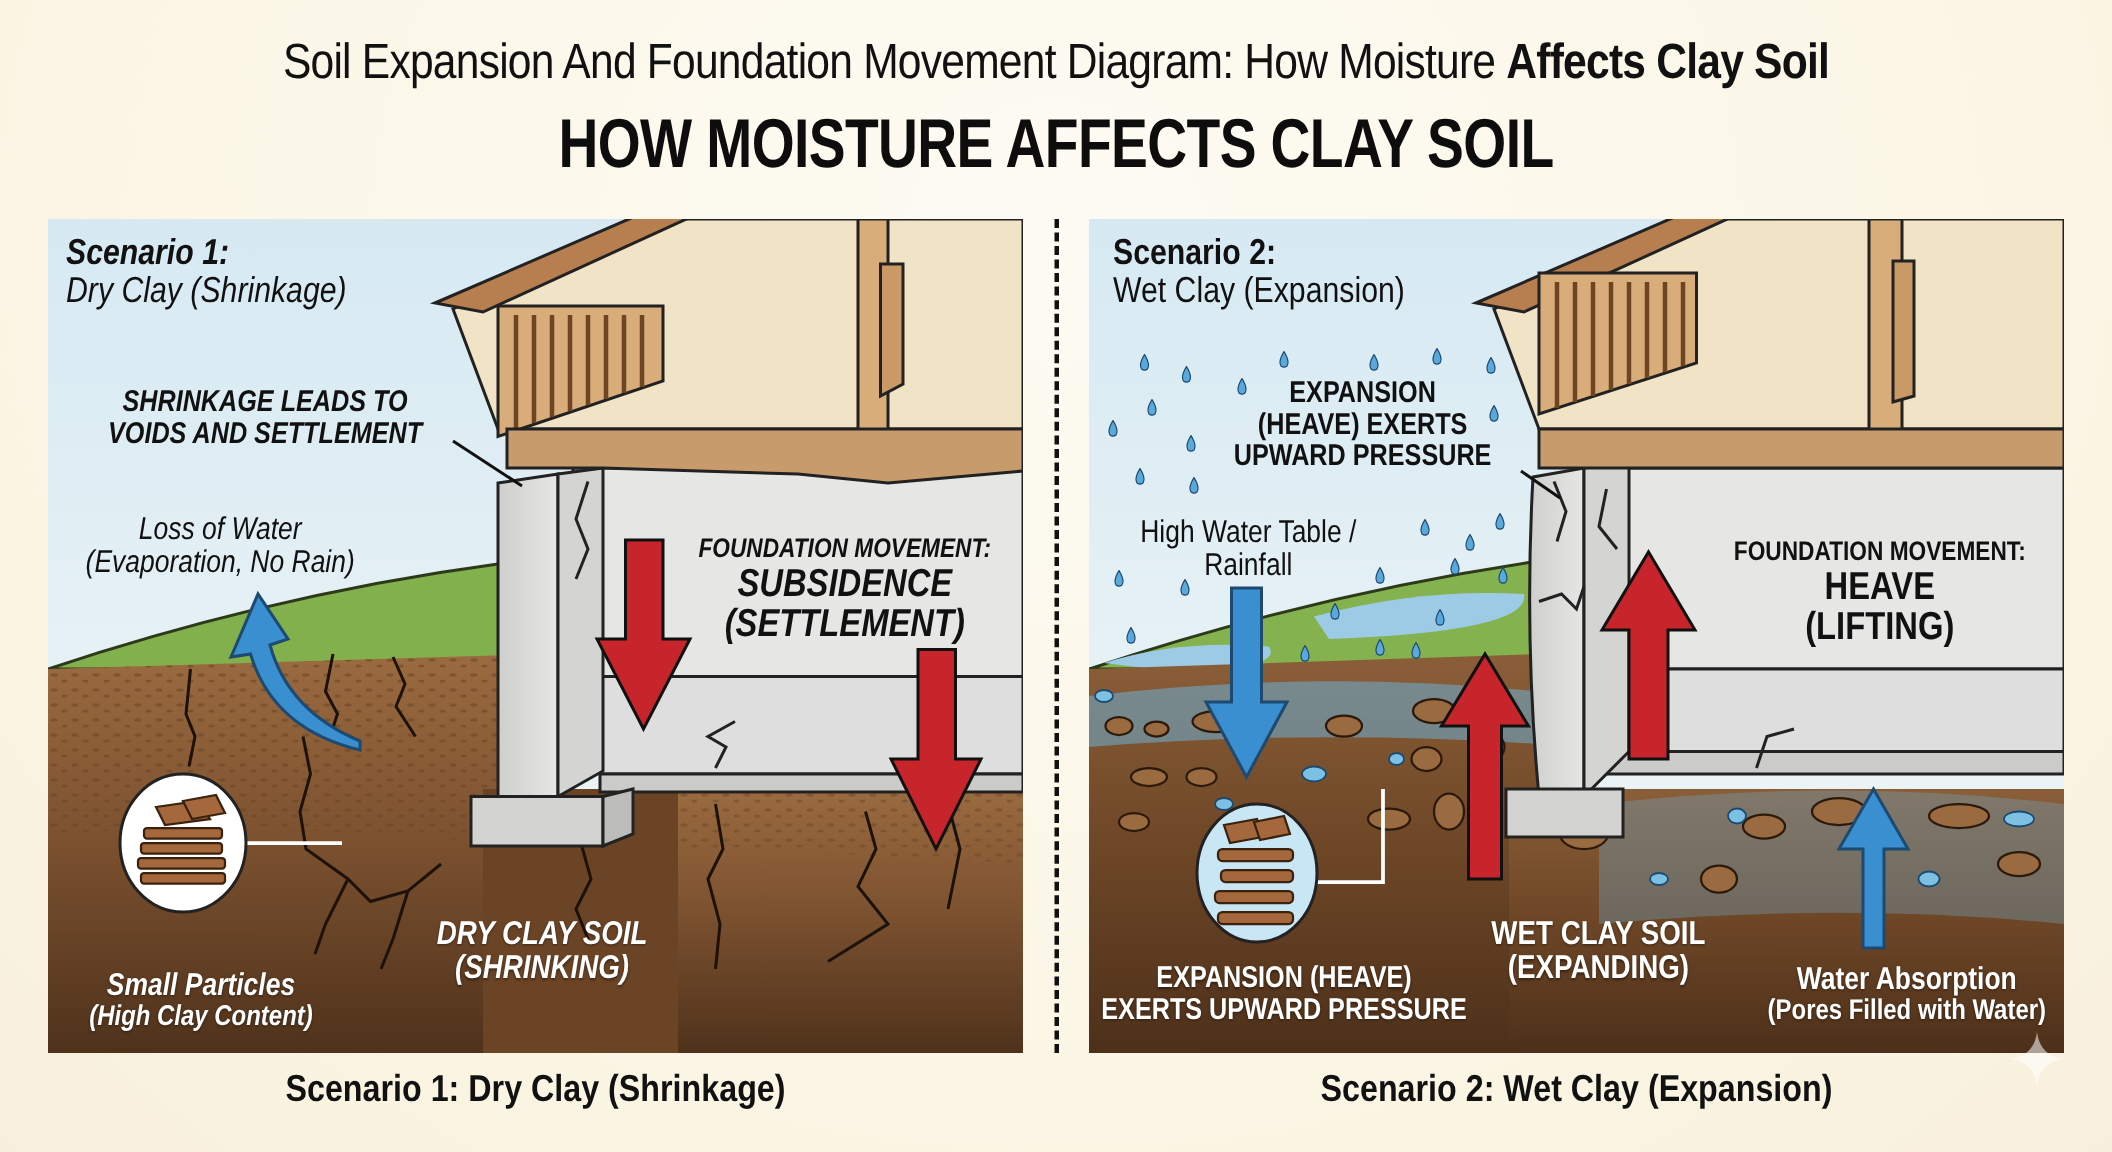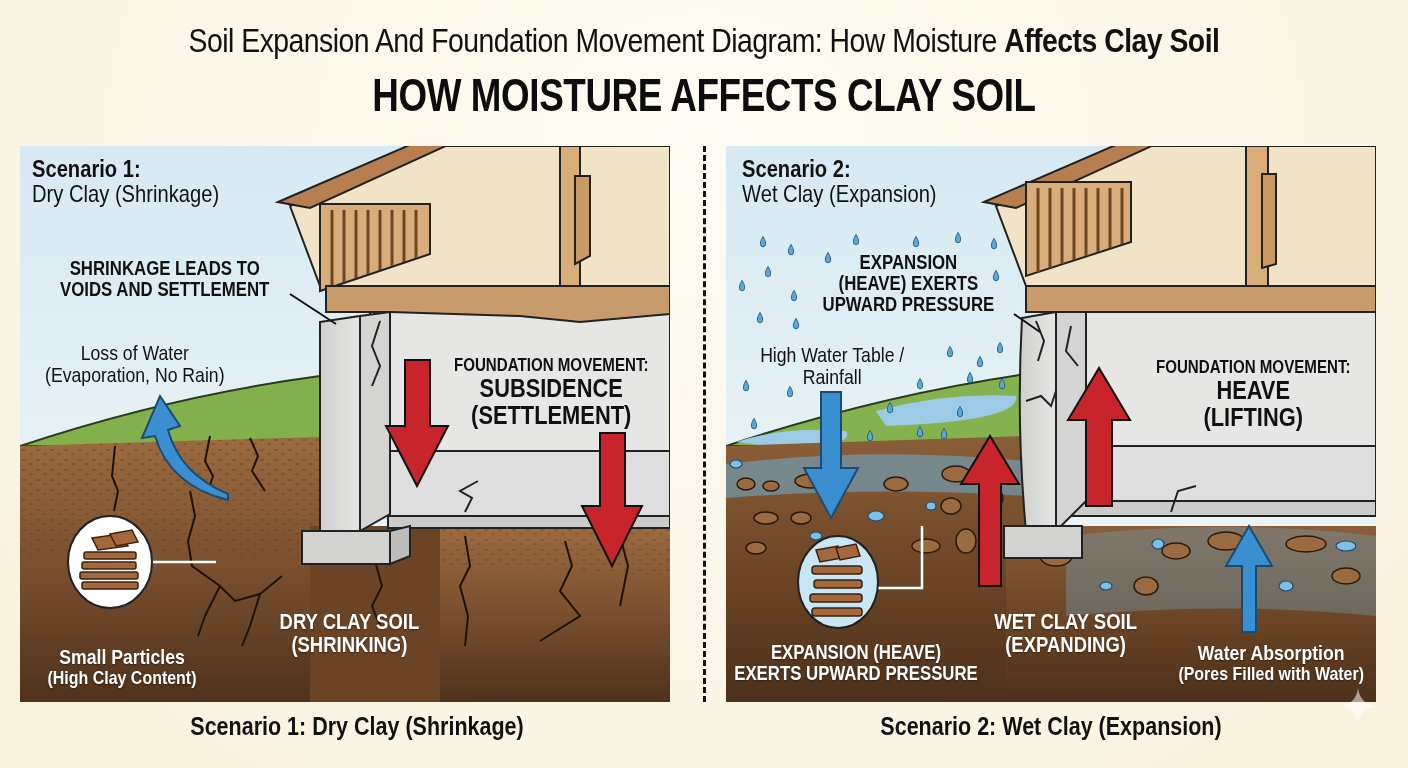--- a/index.html
+++ b/index.html
@@ -2,21 +2,21 @@
 <html><head>
 <meta charset="utf-8">
 <style>
   html,body{margin:0;padding:0;}
   body{width:1408px;height:768px;overflow:hidden;background:#fbf6e8;font-family:"Liberation Sans","DejaVu Sans",sans-serif;position:relative;}
   .page-bg{position:absolute;inset:0;background:radial-gradient(ellipse at 50% 20%,#fdfbf3 0%,#fbf6e6 60%,#f8f0dc 100%);}
   .title-top{position:absolute;left:0;top:22px;width:1408px;text-align:center;font-size:33px;color:#111;letter-spacing:-0.6px;transform:scaleX(0.86);transform-origin:center;white-space:nowrap;}
   .title-top b{font-weight:700;}
   .title-main{position:absolute;left:0;top:68px;width:1408px;text-align:center;font-size:46px;font-weight:700;color:#0d0d0d;transform:scaleX(0.8);transform-origin:center;letter-spacing:-0.5px;white-space:nowrap;}
   .panel{position:absolute;top:146px;width:650px;height:556px;overflow:hidden;}
-  #panel1{left:20px;}
+  #panel1{left:32px;font-style:italic;}
   #panel2{left:726px;padding-left:47px;}
   .panel svg{position:absolute;left:0;top:0;}
   .divider{position:absolute;left:703px;top:146px;height:556px;border-left:3px dashed #111;}
   .lbl{position:absolute;color:#111;white-space:nowrap;line-height:1.05;}
   .lbl.white{color:#fff;text-shadow:0 1px 2px rgba(0,0,0,.45);}
   .cond{transform:scaleX(0.84);transform-origin:left top;}
   .center{text-align:center;}
   .scn-head{font-size:24px;font-weight:700;}
   .scn-sub{font-size:24px;}
   .caps{font-weight:700;font-size:20px;}

